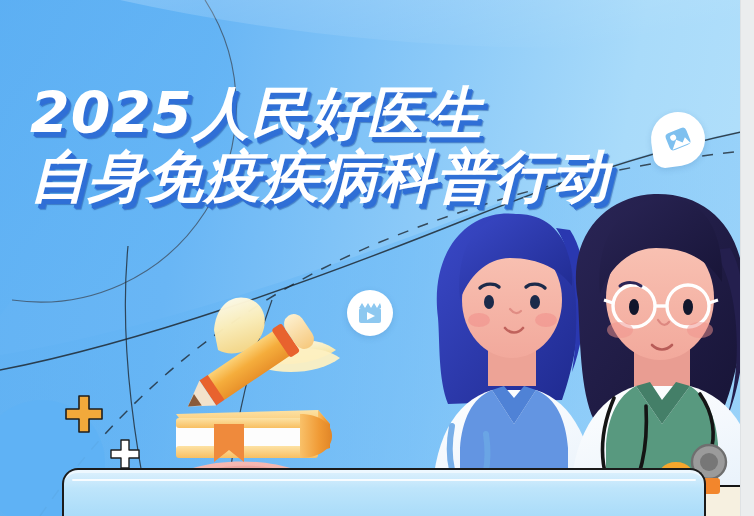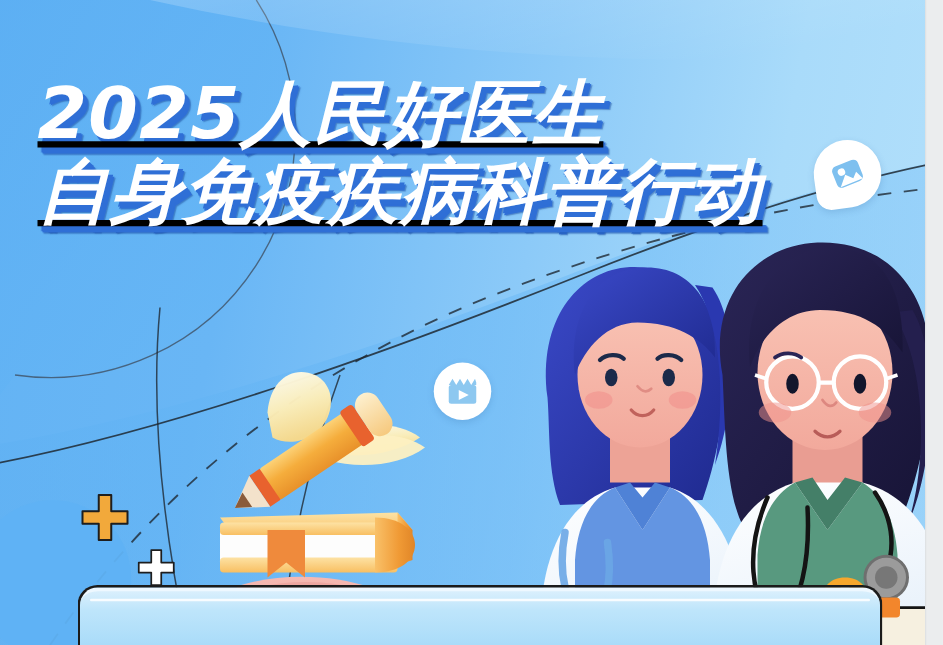--- a/index.html
+++ b/index.html
@@ -28,25 +28,24 @@
     width:13px; height:516px;
     background:#ebedee;
     border-left:1px solid #dfe2e4;
   }
   .layer{position:absolute;left:0;top:0;width:741px;height:516px;}
   svg.layer{display:block;}
 
   
   #title{
     position:absolute;
-    left:30px; top:62px;
+    left:30px; top:84px;
     width:640px;
     z-index:40;
     pointer-events:none;
-    text-decoration:underline;
   }
   .tline{
     display:block;
     color:#ffffff;
     font-weight:900;
     font-style:italic;
     letter-spacing:1px;
     white-space:nowrap;
     line-height:1.04;
     text-shadow:

